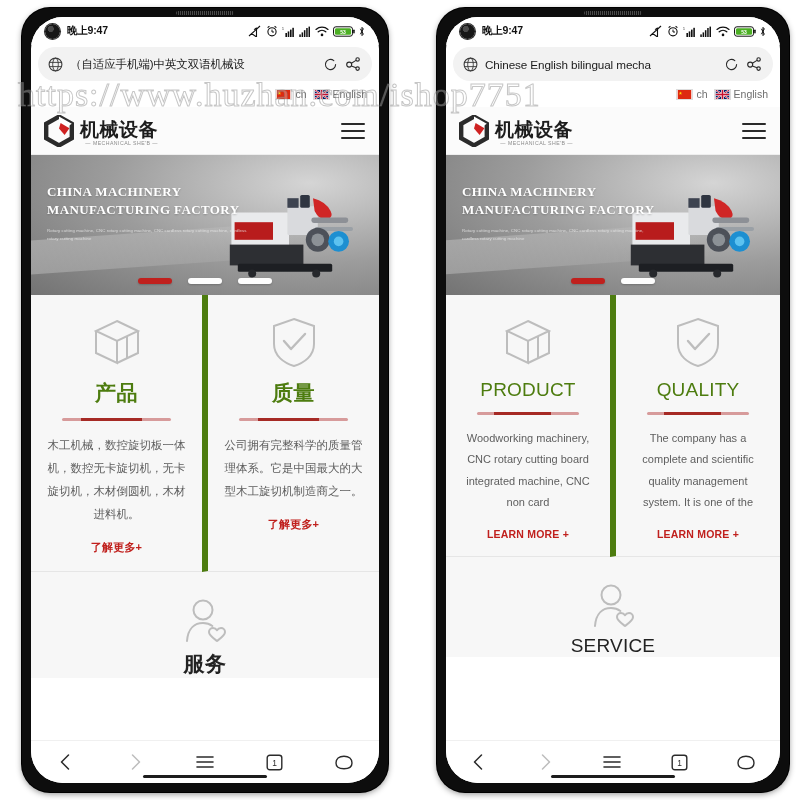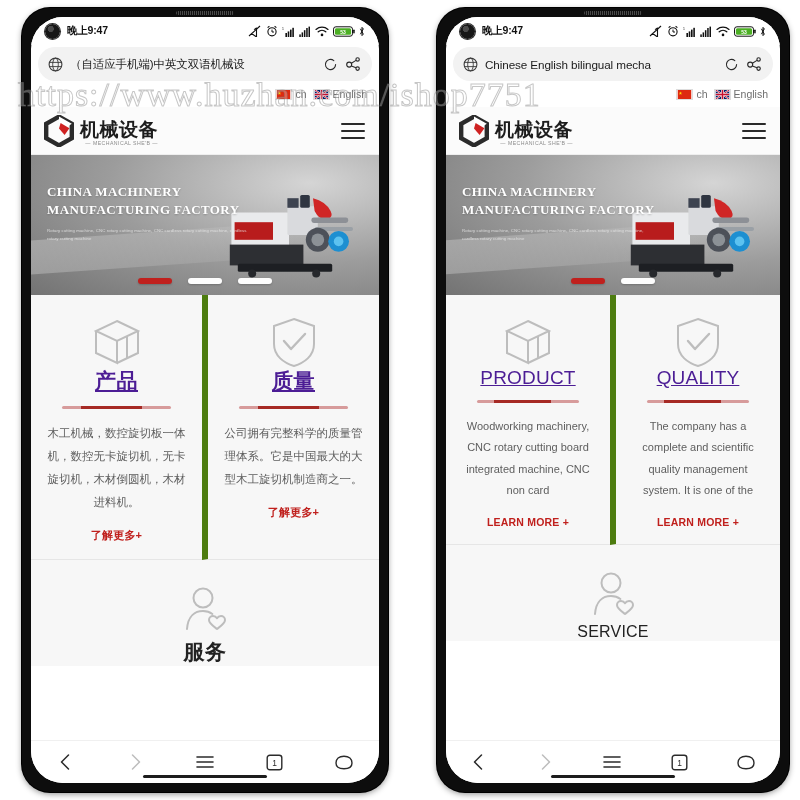--- a/index.html
+++ b/index.html
@@ -113,21 +113,21 @@
   
   .cards{display:flex;background:#f7f7f7;}
   .card{
     flex:1;background:#f7f7f7;padding:22px 16px 16px;box-sizing:border-box;
     text-align:center;border-bottom:1px solid #e6e6e6;
   }
   .card + .card{border-left:6px solid #4d7c0f;}
   .card-icon{height:50px;display:flex;align-items:center;justify-content:center;}
   .card-icon svg{display:block;}
   .card-title{
-    margin-top:0;font-size:21px;font-weight:bold;color:#4c1d95;letter-spacing:.5px;text-decoration:underline;
+    margin-top:12px;font-size:21px;font-weight:bold;color:#4d7c0f;letter-spacing:.5px;
   }
   .phone.right .card-title{font-size:19px;letter-spacing:.2px;font-weight:normal;}
   .rule{
     width:78%;height:3px;margin:11px auto 0;border-radius:2px;
     background:linear-gradient(90deg,#d79b9b 0%,#d79b9b 17%,#a62a25 17%,#a62a25 73%,#d79b9b 73%,#d79b9b 100%);
   }
   .card-body{
     margin-top:13px;font-size:11.5px;line-height:2.0;color:#5e5e5e;
   }
   .phone.right .card-body{font-size:11px;line-height:1.95;}
@@ -135,21 +135,21 @@
     margin-top:14px;font-size:11px;font-weight:bold;color:#c0201d;letter-spacing:.2px;
   }
   .phone.right .more{font-size:10.5px;}
 
   
   .servrow{background:#f7f7f7;text-align:center;padding-top:26px;}
   .servrow .card-icon{height:46px;}
   .serv-title{
     margin-top:6px;font-size:21px;font-weight:bold;color:#222;letter-spacing:.5px;
   }
-  .phone.right .serv-title{font-size:16px;font-weight:normal;letter-spacing:.2px;}
+  .phone.right .serv-title{font-size:19px;font-weight:normal;letter-spacing:.2px;}
 
   
   .navbar{
     position:absolute;left:0;right:0;bottom:0;height:42px;background:#fff;
     display:flex;align-items:center;justify-content:space-around;
     border-top:1px solid #f0f0f0;
   }
   .navbar svg{display:block;}
   .homebar{
     position:absolute;bottom:5px;left:50%;transform:translateX(-50%);

